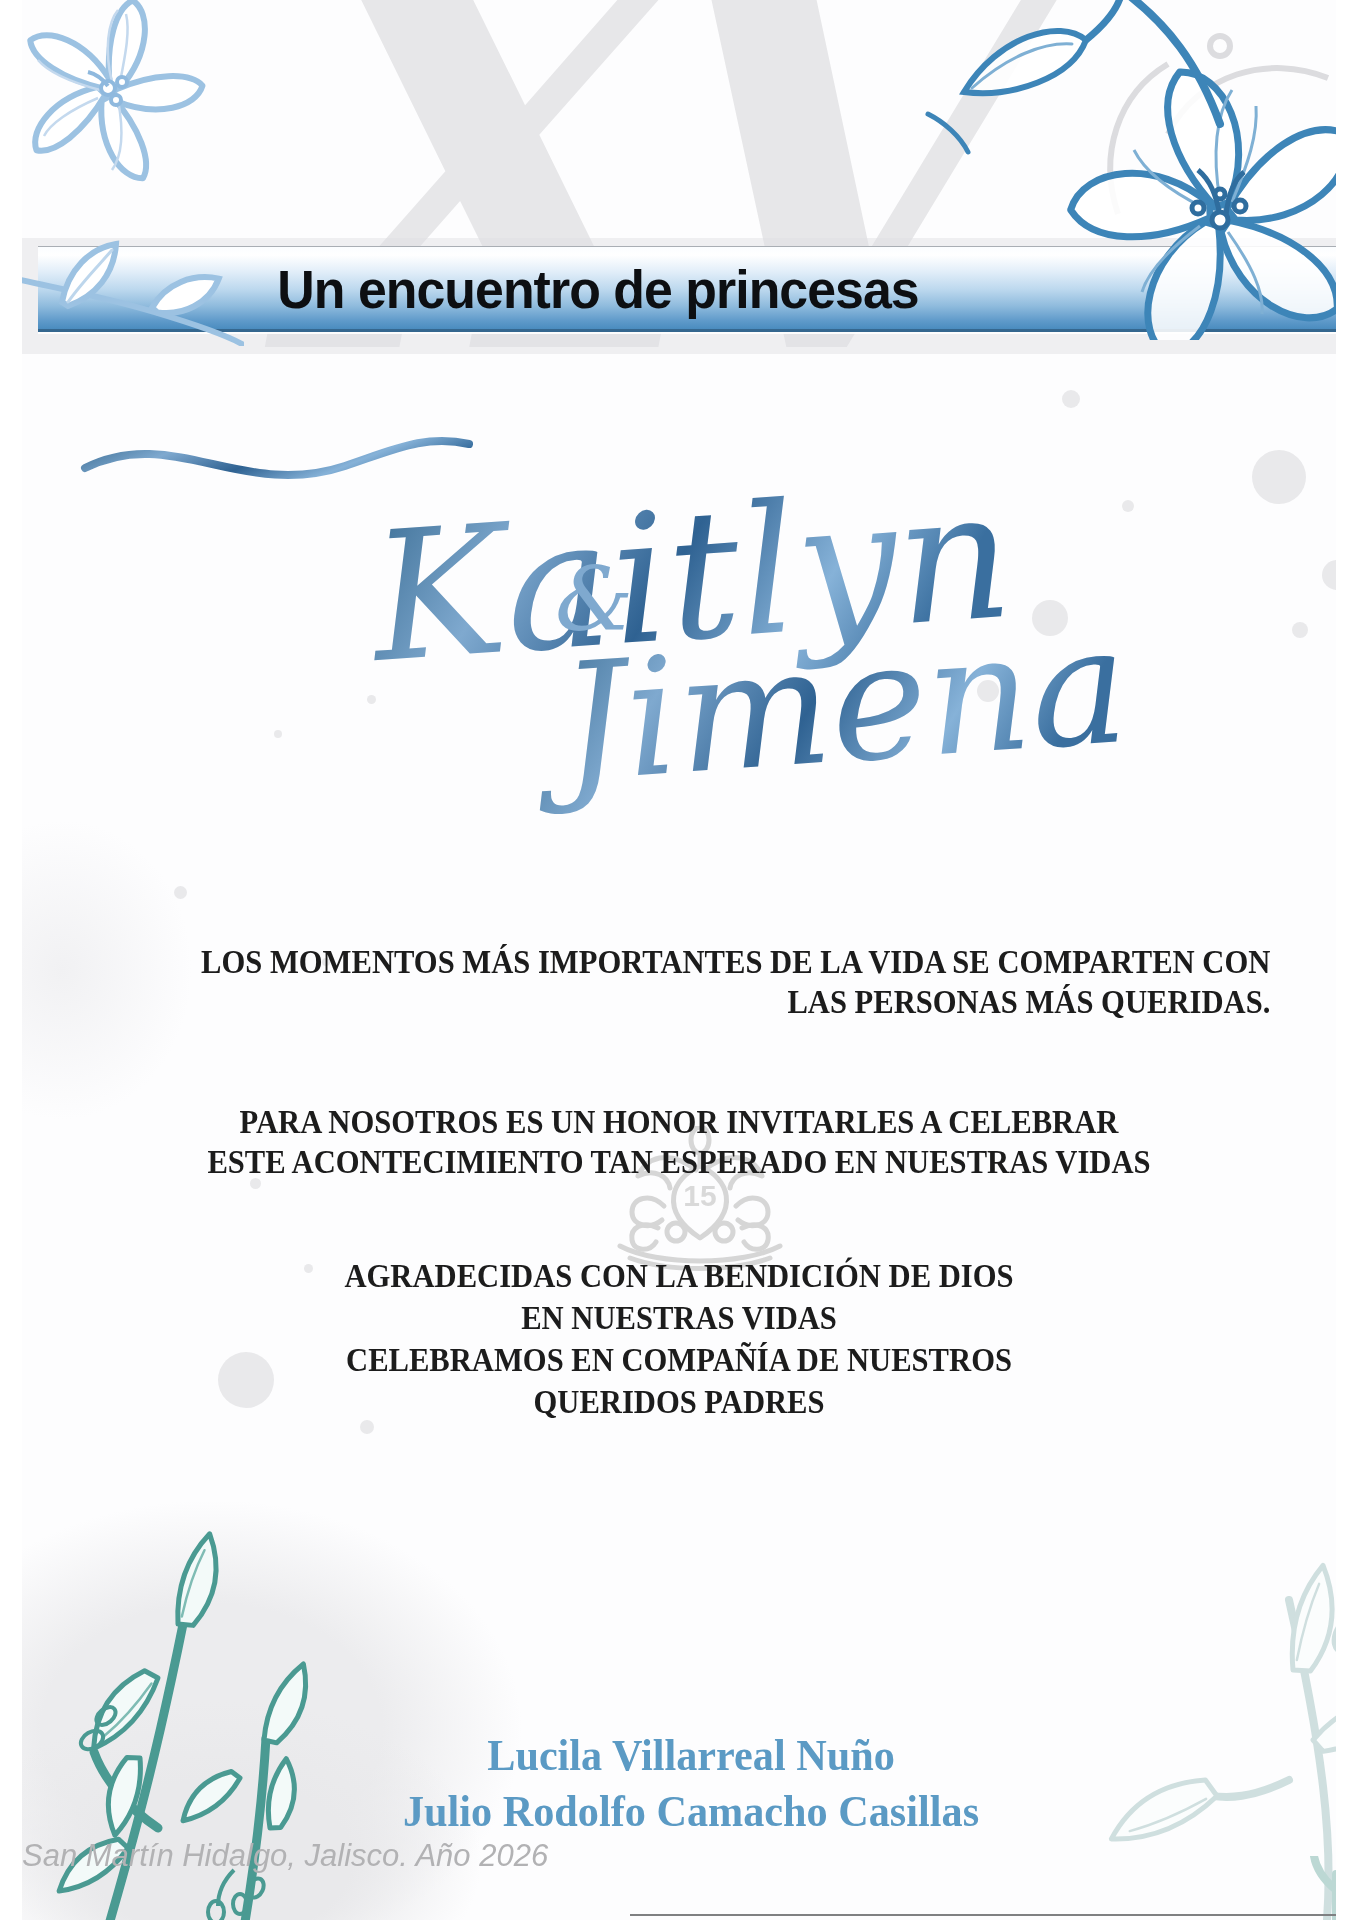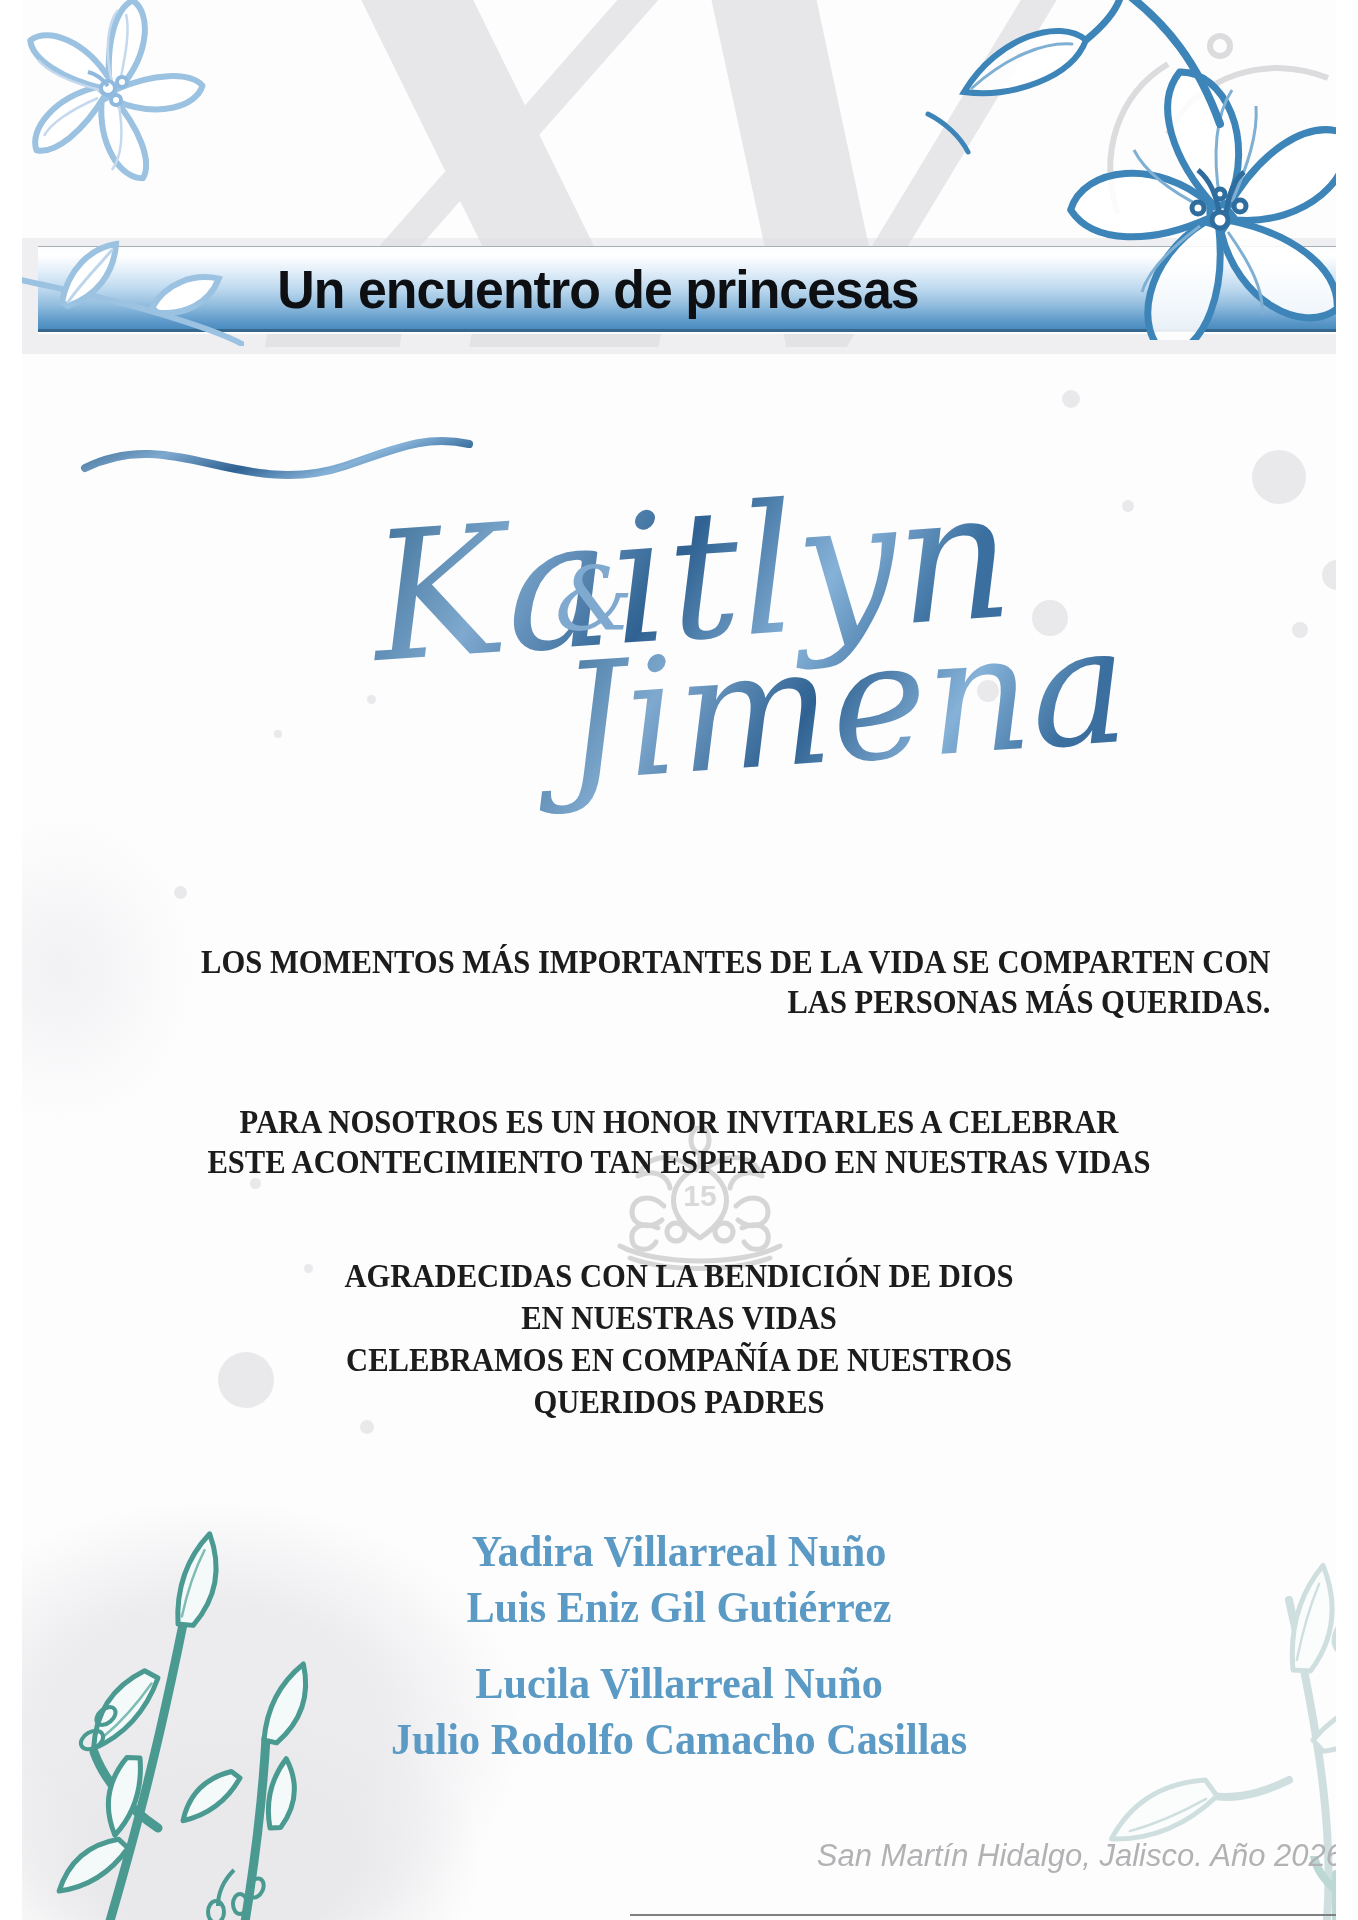--- a/index.html
+++ b/index.html
@@ -67,25 +67,25 @@
   
   .parents{
     position:absolute;left:0;width:100%;
     text-align:center;
     font-family:"Liberation Serif", serif;
     font-weight:700;font-size:44px;line-height:56px;
     color:#5b9ac4;z-index:5;
   }
   .parents .ln{display:block;transform:scaleX(.96);transform-origin:center;}
   .parents-1{top:1524px;}
-  .parents-2{top:1656px;}
+  .parents-2{top:1728px;padding-left:12px;}
   
   .footer-line{
-    position:absolute;left:7px;top:1838px;width:100%;
-    text-align:right;font-style:italic;
+    position:absolute;left:0;top:1838px;width:100%;
+    text-align:left;font-style:italic;
     font-size:31px;color:#b2b2b4;letter-spacing:0px;z-index:5;
   }
   .bottom-rule{
     position:absolute;left:608px;top:1914px;width:750px;height:2px;
     background:#7f8082;z-index:6;
   }
   
   .wash{position:absolute;border-radius:50%;z-index:1;}
   .wash-bl1{left:-120px;top:1500px;width:620px;height:460px;
     background:radial-gradient(closest-side,#ececee 0%,#ececee 55%,rgba(236,236,238,0) 100%);}
@@ -258,24 +258,20 @@
     <text x="90" y="80" text-anchor="middle" font-family="Liberation Sans, sans-serif" font-size="30" font-weight="bold" fill="#d9d9d9">15</text>
   </svg>
 
   <div class="copy copy-blessing">
     <span class="ln">AGRADECIDAS CON LA BENDICIÓN DE DIOS</span>
     <span class="ln">EN NUESTRAS VIDAS</span>
     <span class="ln">CELEBRAMOS EN COMPAÑÍA DE NUESTROS</span>
     <span class="ln">QUERIDOS PADRES</span>
   </div>
 
-  <div class="parents parents-1">
-    <span class="ln">Yadira Villarreal Nuño</span>
-    <span class="ln">Luis Eniz Gil Gutiérrez</span>
-  </div>
   <div class="parents parents-2">
     <span class="ln">Lucila Villarreal Nuño</span>
     <span class="ln">Julio Rodolfo Camacho Casillas</span>
   </div>
 
   <div class="footer-line">San Martín Hidalgo, Jalisco. Año 2026</div>
   <div class="bottom-rule"></div>
 
   <svg class="svg-abs" style="left:-14px;top:1528px;" width="380" height="400" viewBox="0 0 380 400">
     <g stroke="#4a9a92" stroke-width="9" fill="none" stroke-linecap="round">

